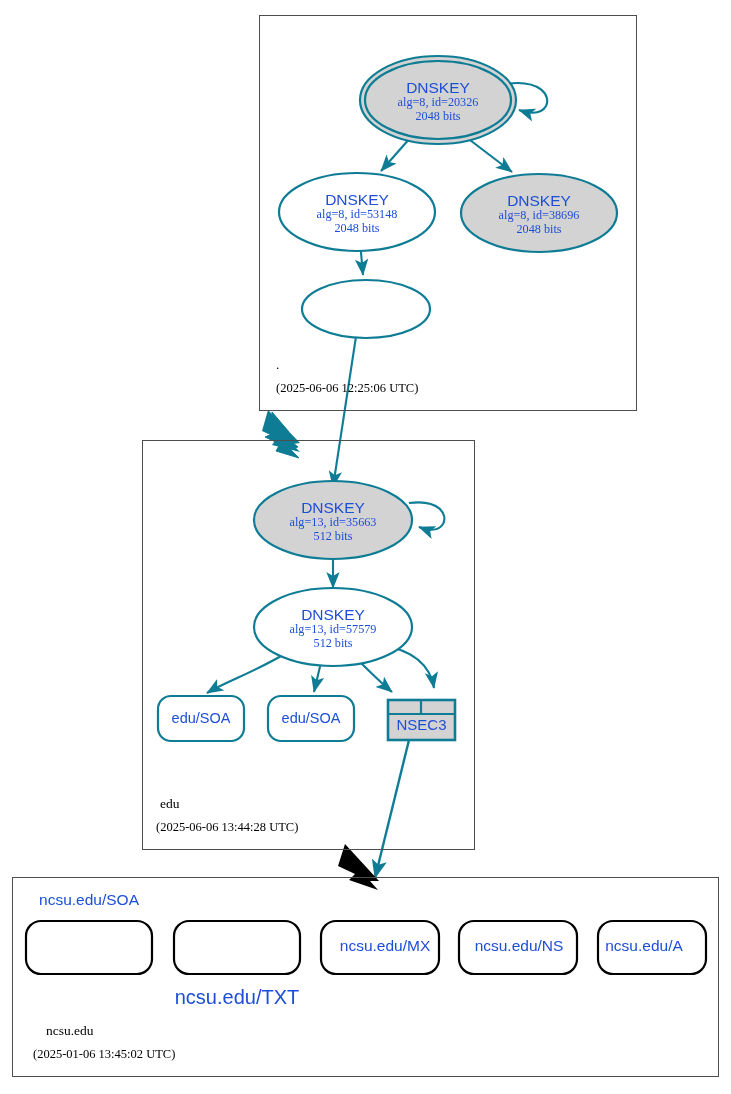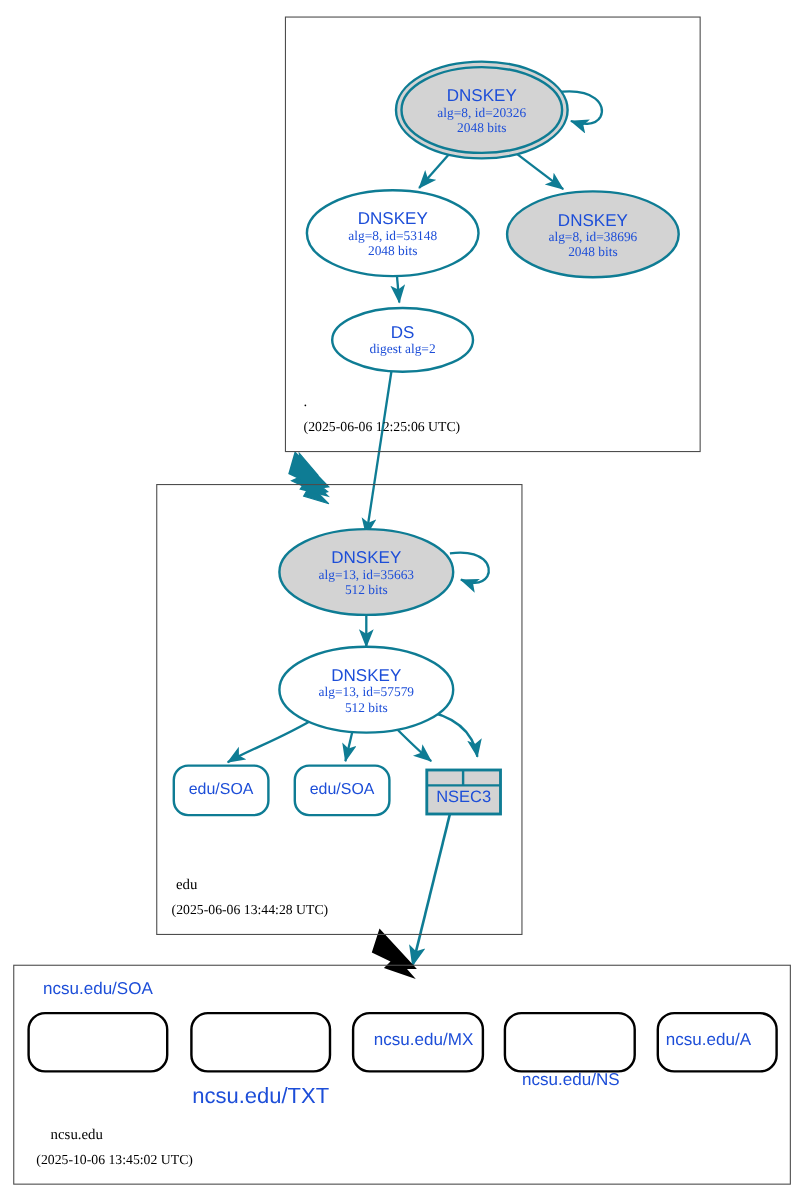--- a/index.html
+++ b/index.html
@@ -142,21 +142,21 @@
   <div class="zone-box" style="left:259px; top:15px; width:378px; height:396px;"></div>
   <div class="zone-label zone-name" style="left:276px; top:357px;">.</div>
   <div class="zone-label zone-time" style="left:276px; top:381px;">(2025-06-06 12:25:06 UTC)</div>
 
   <div class="zone-box" style="left:142px; top:440px; width:333px; height:410px;"></div>
   <div class="zone-label zone-name" style="left:160px; top:796px;">edu</div>
   <div class="zone-label zone-time" style="left:156px; top:820px;">(2025-06-06 13:44:28 UTC)</div>
 
   <div class="zone-box" style="left:12px; top:877px; width:707px; height:200px;"></div>
   <div class="zone-label zone-name" style="left:46px; top:1023px;">ncsu.edu</div>
-  <div class="zone-label zone-time" style="left:33px; top:1047px;">(2025-10-06 13:45:02 UTC)</div>
+  <div class="zone-label zone-time" style="left:33px; top:1047px;">(2025-01-06 13:45:02 UTC)</div>
 
   <svg class="layer" viewBox="0 0 731 1094">
 
     <g>
       <ellipse cx="438" cy="100" rx="78" ry="44" fill="#d3d3d3" stroke="#0e7c94" stroke-width="2.2"></ellipse>
       <ellipse cx="438" cy="100" rx="73" ry="39" fill="#d3d3d3" stroke="#0e7c94" stroke-width="2.2"></ellipse>
     </g>
 
     <g>
       <ellipse cx="357" cy="212" rx="78" ry="39" fill="#ffffff" stroke="#0e7c94" stroke-width="2.2"></ellipse>
@@ -220,24 +220,20 @@
     <div class="nt-sub">alg=8, id=53148</div>
     <div class="nt-sub">2048 bits</div>
   </div>
 
   <div class="node-text" style="left:459px; top:192px; width:160px;">
     <div class="nt-title">DNSKEY</div>
     <div class="nt-sub">alg=8, id=38696</div>
     <div class="nt-sub">2048 bits</div>
   </div>
 
-  <div class="node-text" style="left:296px; top:294px; width:140px;">
-    <div class="nt-title">DS</div>
-    <div class="nt-sub">digest alg=2</div>
-  </div>
 
   <div class="node-text" style="left:253px; top:499px; width:160px;">
     <div class="nt-title">DNSKEY</div>
     <div class="nt-sub">alg=13, id=35663</div>
     <div class="nt-sub">512 bits</div>
   </div>
 
   <div class="node-text" style="left:253px; top:606px; width:160px;">
     <div class="nt-title">DNSKEY</div>
     <div class="nt-sub">alg=13, id=57579</div>
@@ -246,16 +242,16 @@
 
   <div class="node-text rr-label" style="left:158px; top:710px; width:86px;">edu/SOA</div>
 
   <div class="node-text rr-label" style="left:268px; top:710px; width:86px;">edu/SOA</div>
 
   <div class="node-text rr-label" style="left:388px; top:717px; width:67px; font-size:15px;">NSEC3</div>
 
   <div class="node-text rr-label" style="left:26px; top:892px; width:126px; font-size:15.5px;">ncsu.edu/SOA</div>
   <div class="node-text rr-label" style="left:174px; top:989px; width:126px; font-size:20px;">ncsu.edu/TXT</div>
   <div class="node-text rr-label" style="left:321px; top:938px; width:128px; font-size:15.5px;">ncsu.edu/MX</div>
-  <div class="node-text rr-label" style="left:459px; top:938px; width:120px; font-size:15.5px;margin-top:36px;">ncsu.edu/NS</div>
+  <div class="node-text rr-label" style="left:459px; top:938px; width:120px; font-size:15.5px;">ncsu.edu/NS</div>
   <div class="node-text rr-label" style="left:598px; top:938px; width:92px; font-size:15.5px;">ncsu.edu/A</div>
 
 </div>
 
 </body></html>

